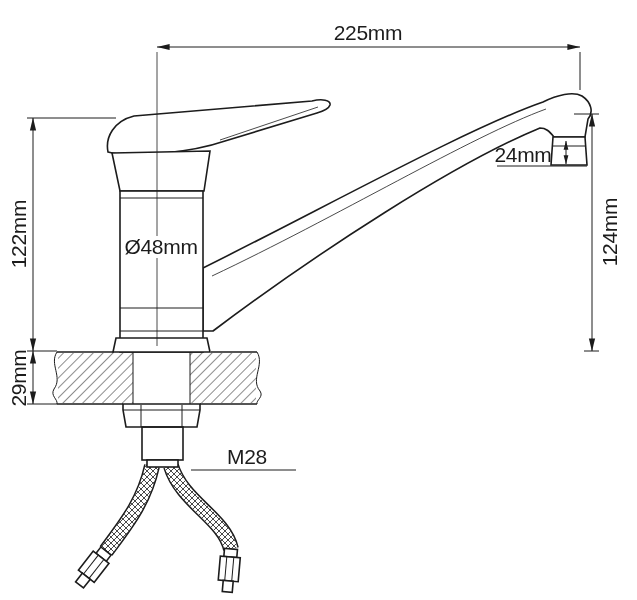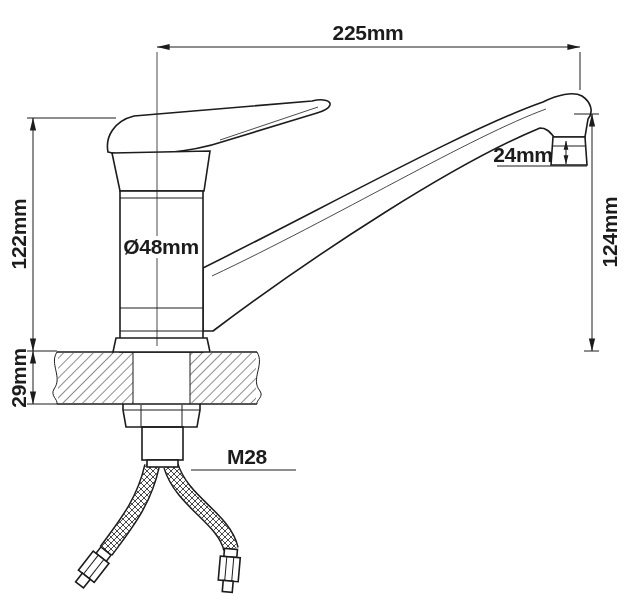--- a/index.html
+++ b/index.html
@@ -1,17 +1,17 @@
 <!DOCTYPE html>
 <html style="--line: #1c1c1c; --background: #ffffff;"><head>
 <meta charset="utf-8">
 <style>
   :root { --line:#1c1c1c; --background:#ffffff; }
   html,body { margin:0; padding:0; background:var(--background); }
-  .canvas { width:637px; height:600px; background:var(--background); position:relative; overflow:hidden;font-weight:bold; }
+  .canvas { width:637px; height:600px; background:var(--background); position:relative; overflow:hidden; }
   svg { display:block; }
   .ln      { stroke:var(--line); stroke-width:1;   fill:none; }
   .lnThin  { stroke:var(--line); stroke-width:0.8; fill:none; }
   .draw    { stroke:var(--line); stroke-width:1.6; fill:none; }
   .shape   { stroke:var(--line); stroke-width:1.6; fill:#fff; }
   .dim     { stroke:var(--line); stroke-width:1;   fill:none; }
   .txt     { font-family:"Liberation Sans", sans-serif; font-size:21px; fill:var(--line); letter-spacing:-0.3px; }
   .arrfill { fill:var(--line); }
   .hoseOuter { stroke:var(--line); stroke-width:16; fill:none; }
   .hoseInner { stroke:#fff;        stroke-width:13; fill:none; }

